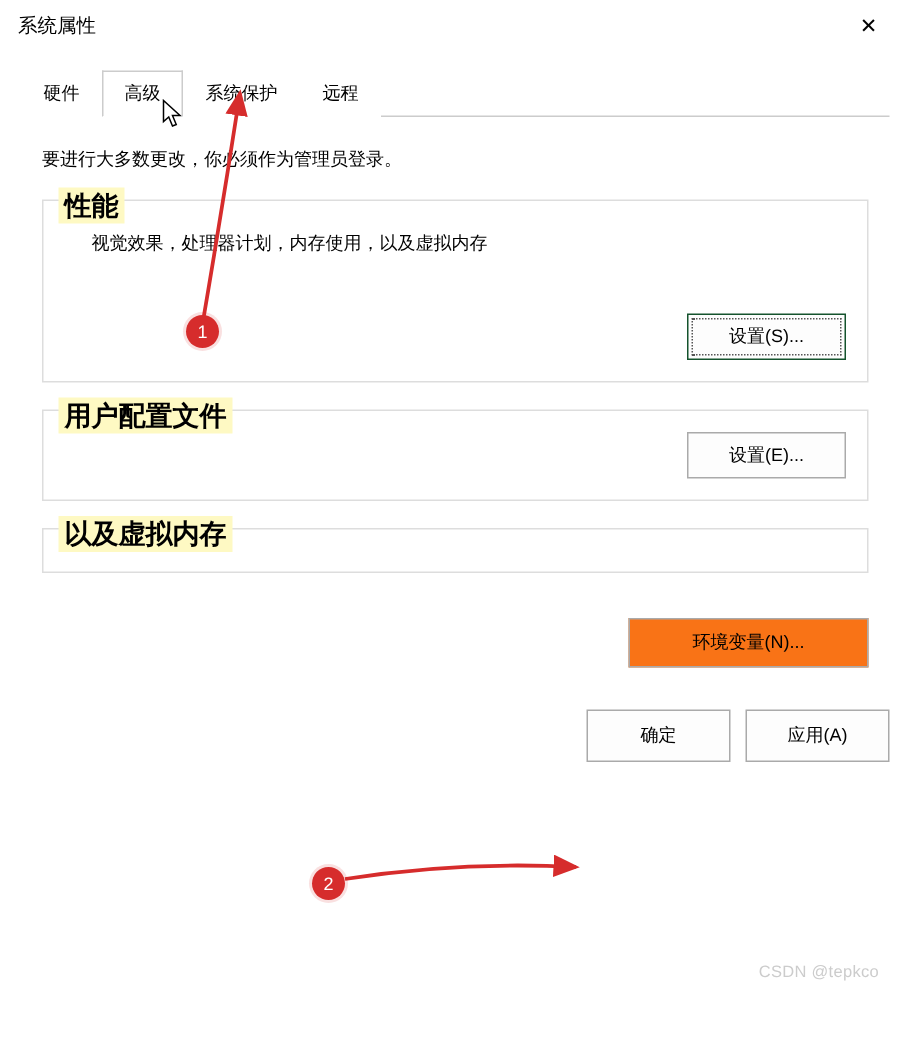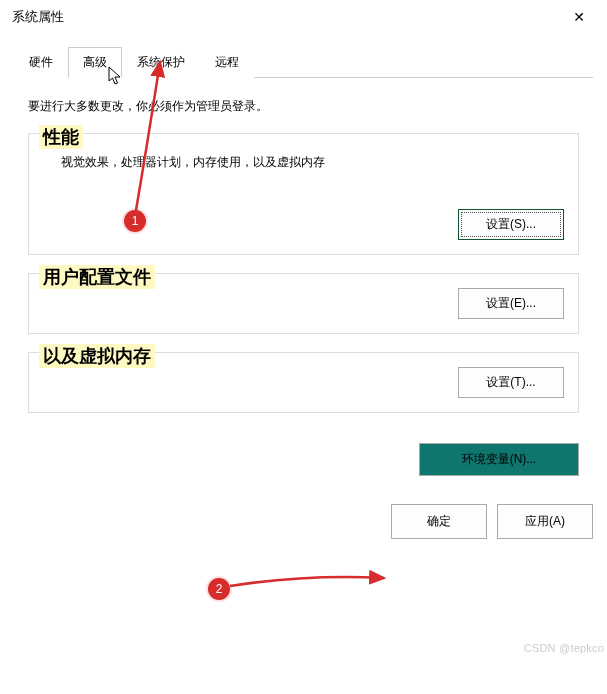--- a/index.html
+++ b/index.html
@@ -89,21 +89,21 @@
     }
     .env-row {
       display: flex;
       justify-content: flex-end;
       padding: 4px 28px 18px 28px;
     }
     .env-btn {
       min-width: 160px;
       padding: 7px 18px;
       border: 1px solid #aaa;
-      background: #0f766e;
+      background: #f97316;
       cursor: pointer;
       text-align: center;
       font-family: inherit;
       font-size: 12px;
     }
     .dialog-buttons {
       display: flex;
       justify-content: flex-end;
       gap: 10px;
       padding: 10px 14px 14px 24px;
@@ -126,21 +126,21 @@
       box-shadow: 0 0 0 2px rgba(214,44,44,0.15);
     }
     .cursor-icon {
       position: absolute;
       left: 108px; top: 66px;
       width: 16px; height: 20px;
       pointer-events: none;
     }
     .watermark {
       position: absolute;
-      right: 3px; bottom: 40px;
+      right: 21px; bottom: 40px;
       color: #ccc;
       font-size: 11px;
       letter-spacing: 0.2px;
     }
   </style>
 </head>
 <body>
 
 <div class="titlebar">
   <span class="title">系统属性</span>
@@ -169,23 +169,20 @@
 
   <div class="group">
     <span class="legend">用户配置文件</span>
     <div class="btn-row">
       <button class="btn">设置(E)...</button>
     </div>
   </div>
 
   <div class="group">
     <span class="legend">以及虚拟内存</span>
-    <div class="btn-row">
-      <button class="btn">设置(T)...</button>
-    </div>
   </div>
 </div>
 
 <div class="env-row">
   <button class="env-btn">环境变量(N)...</button>
 </div>
 
 <div class="dialog-buttons">
   <button class="btn">确定</button>
   <button class="btn cut">应用(A)</button>

